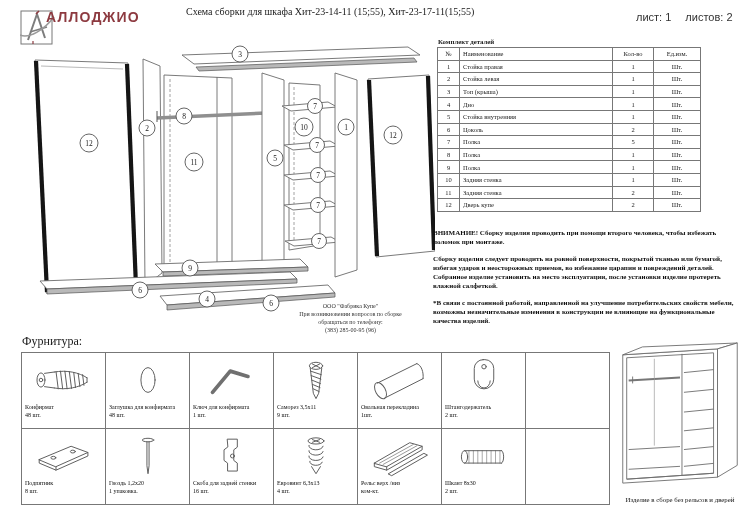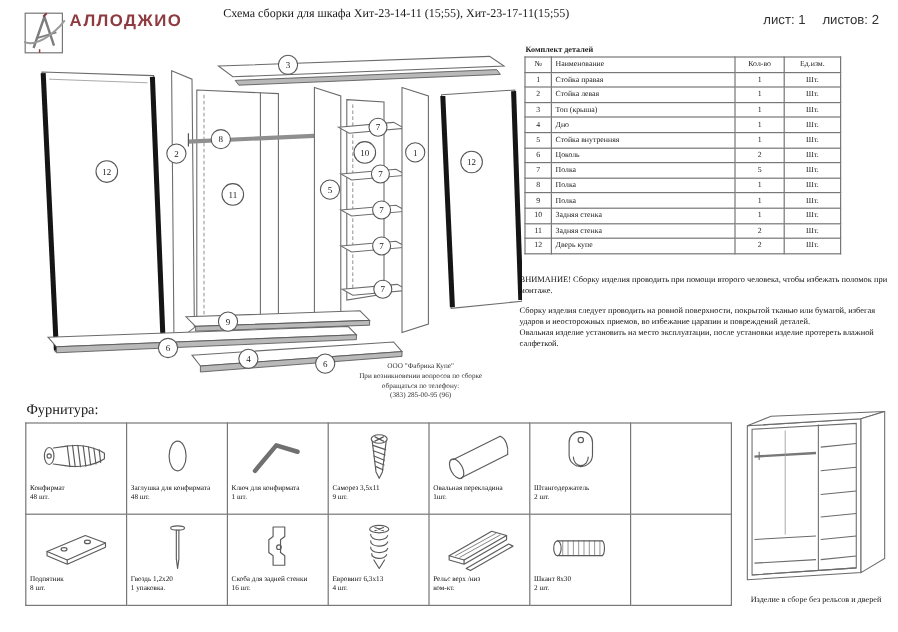--- a/index.html
+++ b/index.html
@@ -5,21 +5,21 @@
   html,body{margin:0;padding:0;}
   body{
     width:748px;height:527px;position:relative;overflow:hidden;
     background:#ffffff;color:#222;
     font-family:"Liberation Serif", serif;
   }
   .abs{position:absolute;}
 
   
   .logo-box{left:20px;top:8px;width:35px;height:38px;}
-  .brand-wrap{left:58px;top:9px;width:112px;}
+  .brand-wrap{left:46px;top:9px;width:112px;}
   .brand{font-family:"Liberation Sans", sans-serif;font-weight:bold;font-size:14px;
          letter-spacing:1.2px;color:#8d3a40;white-space:nowrap;}
   .brand-sub{font-family:"Liberation Sans", sans-serif;font-size:13px;color:#8f8f8f;
          text-align:right;padding-right:8px;margin-top:-1px;}
   .title{left:186px;top:6px;width:400px;font-size:10px;line-height:1.2;color:#1a1a1a;}
   .sheets{left:636px;top:11px;font-family:"Liberation Sans", sans-serif;font-size:11px;color:#333;white-space:nowrap;}
   .sheets span{margin-right:14px;}
 
   
   .diagram{left:10px;top:45px;}
@@ -38,21 +38,21 @@
   .parts{left:437px;top:38px;}
   .parts-title{font-size:6.8px;font-weight:bold;margin:0 0 2px 1px;}
   table.parts-tb{border-collapse:collapse;font-size:6.5px;}
   table.parts-tb th,table.parts-tb td{border:1px solid #777;height:11.6px;padding:0 3px;font-weight:normal;}
   .c0{width:15px;text-align:center;}
   .c1{width:146px;text-align:left;}
   .c2{width:34px;text-align:center;}
   .c3{width:40px;text-align:center;}
 
   
-  .notices{left:433px;top:229px;width:310px;font-size:7px;line-height:1.33;color:#111;}
+  .notices{left:433px;top:229px;width:310px;font-size:7px;line-height:1.33;color:#111;font-weight:bold;}
   .notices .blk{margin-bottom:7px;}
 
   
   .hw-title{left:22px;top:334px;font-size:12px;color:#1a1a1a;}
   .hw-wrap{left:21px;top:352px;}
   table.hw-tb{border-collapse:collapse;table-layout:fixed;}
   table.hw-tb td{border:1px solid #777;width:83px;height:75px;padding:0;vertical-align:top;}
   .hw-icon{height:49px;display:flex;align-items:center;justify-content:center;padding-top:2px;}
   .hw-cap{font-size:6px;line-height:1.3;padding:0 3px 2px 3px;color:#111;}
 
@@ -299,22 +299,23 @@
           <td class="c3">Шт.</td>
         </tr>
       </tbody>
   </table>
 </div>
 
 <div class="abs notices">
   <div class="blk">ВНИМАНИЕ! Сборку изделия проводить при помощи второго человека, чтобы избежать поломок при монтаже.</div>
   <div class="blk">
     <div>Сборку изделия следует проводить на ровной поверхности, покрытой тканью или бумагой, избегая ударов и неосторожных приемов, во избежание царапин и повреждений деталей.</div>
-    <div>Овальная изделие установить на место эксплуатации, после установки изделие протереть влажной салфеткой.</div>
+    <div>Собранное изделие установить на место эксплуатации, после установки изделие протереть влажной салфеткой.</div>
   </div>
+  <div>*В связи с постоянной работой, направленной на улучшение потребительских свойств мебели, возможны незначительные изменения в конструкции не влияющие на функциональные качества изделий.</div>
 </div>
 
 <div class="abs hw-title">Фурнитура:</div>
 <div class="abs hw-wrap">
   <table class="hw-tb">
     <tbody>
       <tr>
           <td>
             <div class="hw-icon">
               <svg width="62" height="46" viewBox="0 0 70 50" fill="none" stroke="#5c5c5c" stroke-width="1.1" stroke-linecap="round" stroke-linejoin="round">

